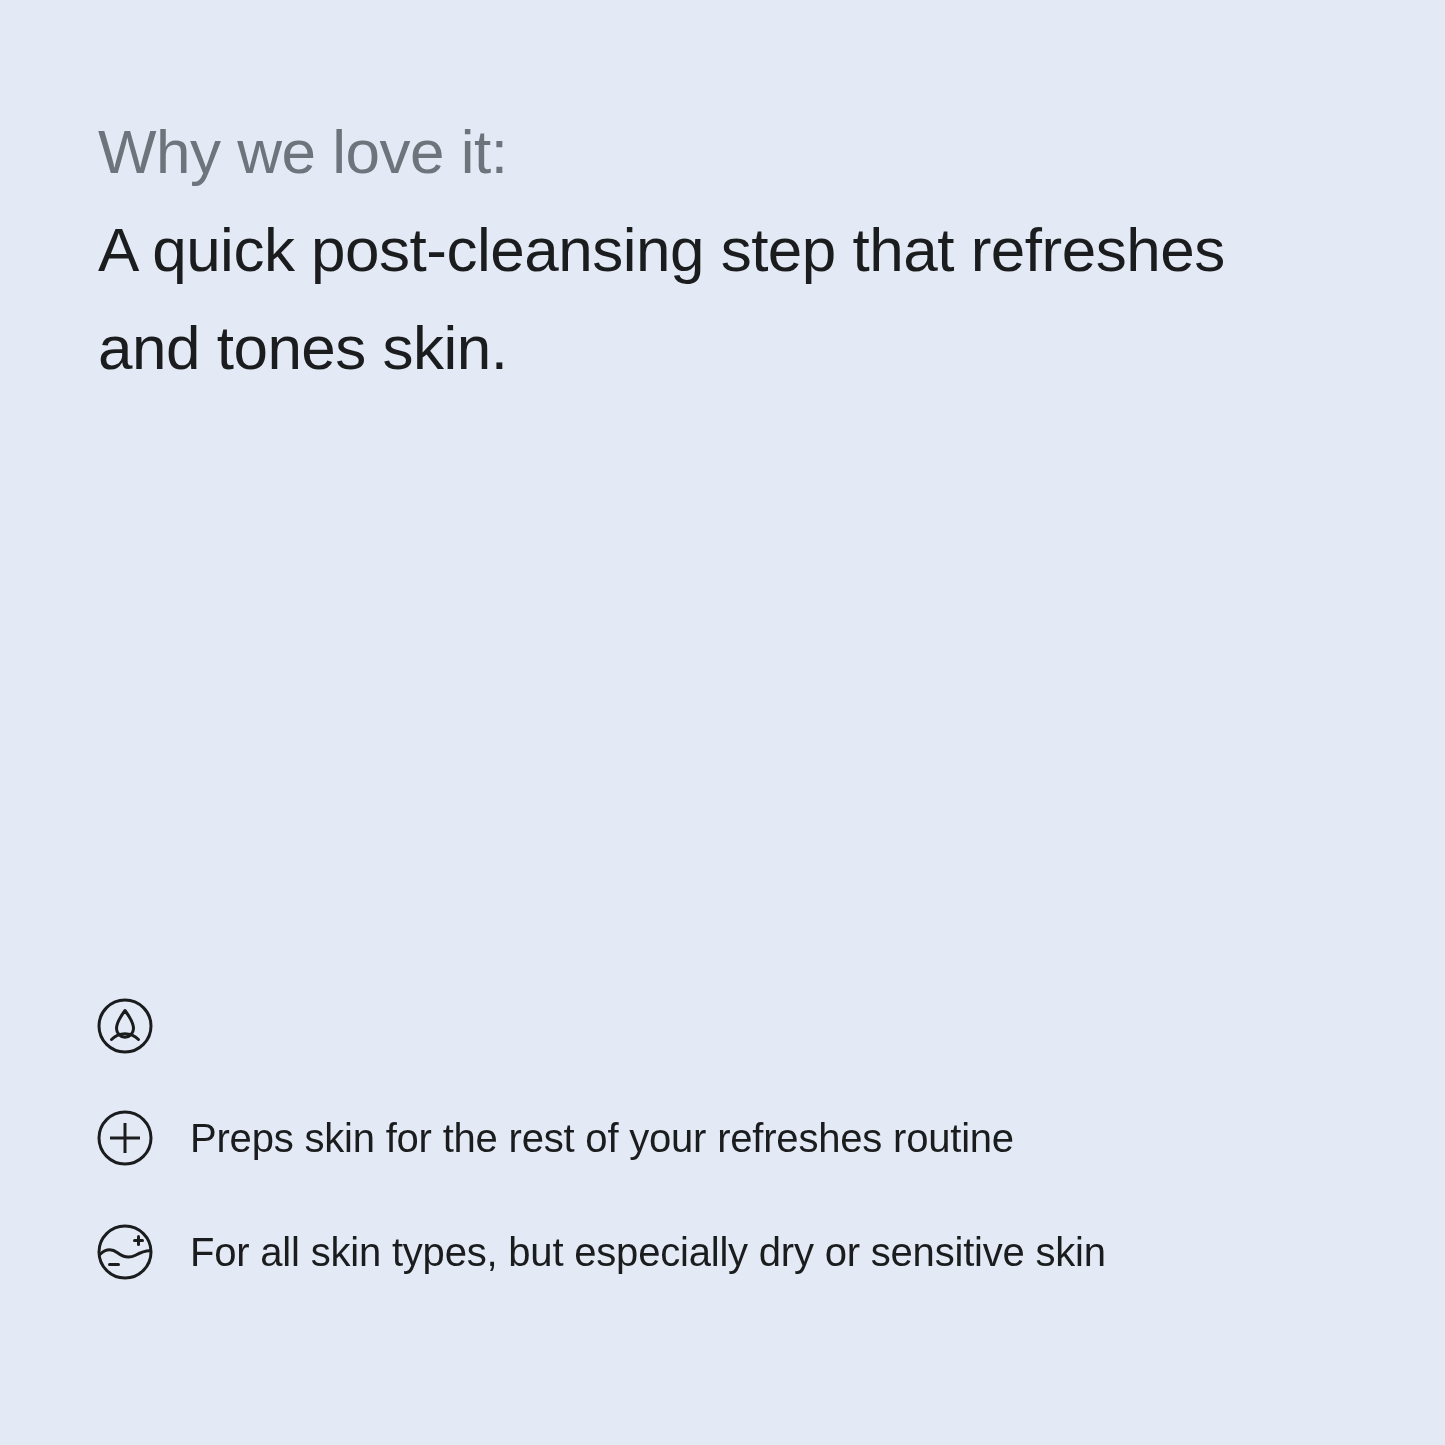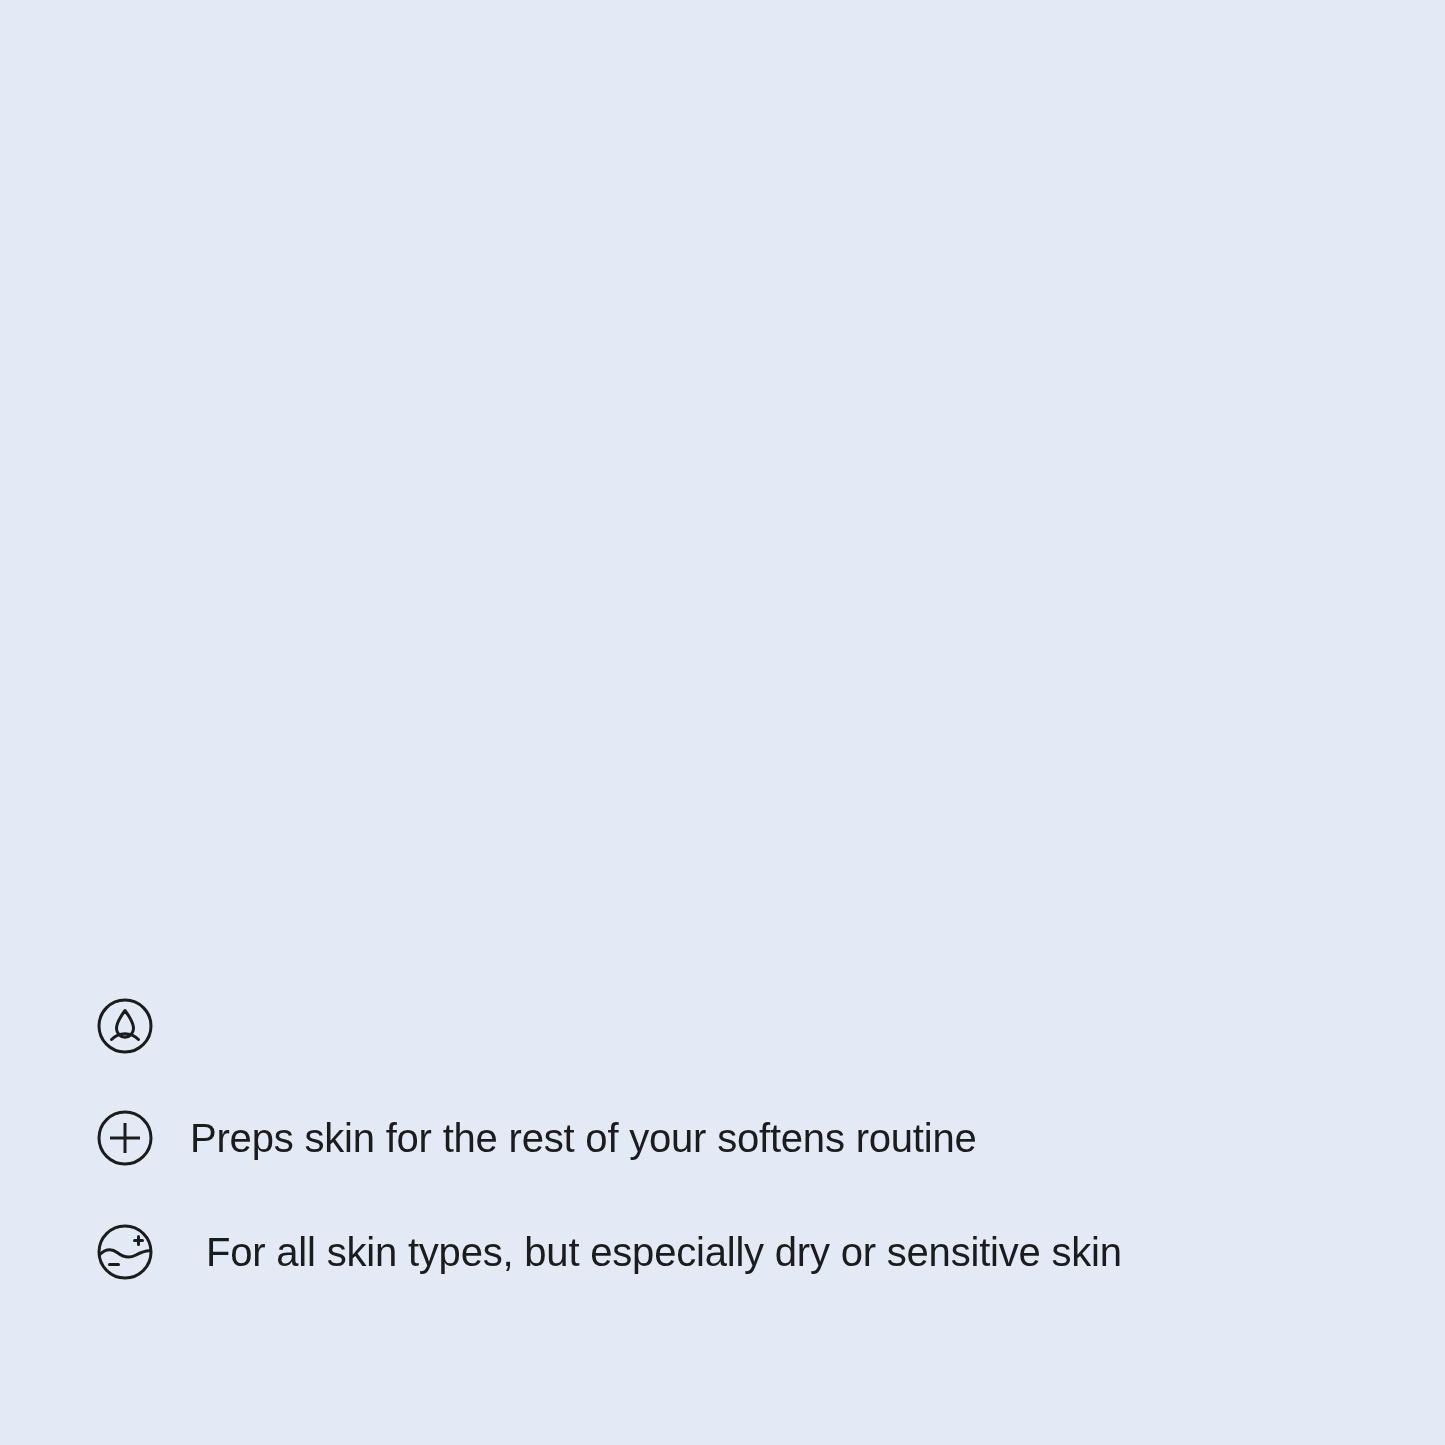--- a/index.html
+++ b/index.html
@@ -56,21 +56,20 @@
     width: 1230px;
   }
 
   .benefit-row {
     display: flex;
     align-items: flex-start;
     margin-bottom: 52px;
   }
   .benefit-row:last-child {
     margin-bottom: 0;
-    gap: 16px;
   }
 
   .benefit-icon {
     flex: 0 0 auto;
     width: 58px;
     height: 58px;
     margin-right: 36px;
     margin-top: 2px;
   }
   .benefit-icon svg {
@@ -87,20 +86,24 @@
     letter-spacing: -0.2px;
     max-width: 1130px;
     padding-top: 0px;
   }
 </style>
 </head>
 <body>
 
 <div class="card">
 
+  <div class="headline-block">
+    <div class="eyebrow">Why we love it:</div>
+    <div class="headline">A quick post-cleansing step that refreshes and tones skin.</div>
+  </div>
 
   <div class="benefits">
 
     <div class="benefit-row">
       <span class="benefit-icon">
         <svg viewBox="0 0 58 58" fill="none" xmlns="http://www.w3.org/2000/svg">
           <circle cx="29" cy="29" r="26" stroke="#1b1c1e" stroke-width="3"></circle>
           <path d="M29 13.5 C29 13.5 20.5 25 20.5 31.5 C20.5 36.3 24.3 40.2 29 40.2 C33.7 40.2 37.5 36.3 37.5 31.5 C37.5 25 29 13.5 29 13.5 Z" stroke="#1b1c1e" stroke-width="3" stroke-linejoin="round"></path>
           <path d="M15.5 42.5 C19.5 38.6 24.1 36.8 29 36.8 C33.9 36.8 38.5 38.6 42.5 42.5" stroke="#1b1c1e" stroke-width="3" stroke-linecap="round"></path>
         </svg>
@@ -108,21 +111,21 @@
     </div>
 
     <div class="benefit-row">
       <span class="benefit-icon">
         <svg viewBox="0 0 58 58" fill="none" xmlns="http://www.w3.org/2000/svg">
           <circle cx="29" cy="29" r="26" stroke="#1b1c1e" stroke-width="3"></circle>
           <path d="M29 15.5 V42.5" stroke="#1b1c1e" stroke-width="3" stroke-linecap="square"></path>
           <path d="M15.5 29 H42.5" stroke="#1b1c1e" stroke-width="3" stroke-linecap="square"></path>
         </svg>
       </span>
-      <span class="benefit-text">Preps skin for the rest of your softens routine</span>
+      <span class="benefit-text">Preps skin for the rest of your refreshes routine</span>
     </div>
 
     <div class="benefit-row">
       <span class="benefit-icon">
         <svg viewBox="0 0 58 58" fill="none" xmlns="http://www.w3.org/2000/svg">
           <circle cx="29" cy="29" r="26" stroke="#1b1c1e" stroke-width="3"></circle>
           <path d="M3.6 31.8 C10 25.5 15.5 25.2 21.5 29.8 C27.8 34.6 33.5 35.4 39.5 32.2 C45 29.3 50 27.4 54.4 27.8" stroke="#1b1c1e" stroke-width="3" stroke-linecap="round"></path>
           <path d="M38.5 17.5 H46.5" stroke="#1b1c1e" stroke-width="3" stroke-linecap="round"></path>
           <path d="M42.5 13.5 V21.5" stroke="#1b1c1e" stroke-width="3" stroke-linecap="round"></path>
           <path d="M13.5 41.5 H22.5" stroke="#1b1c1e" stroke-width="3" stroke-linecap="round"></path>

